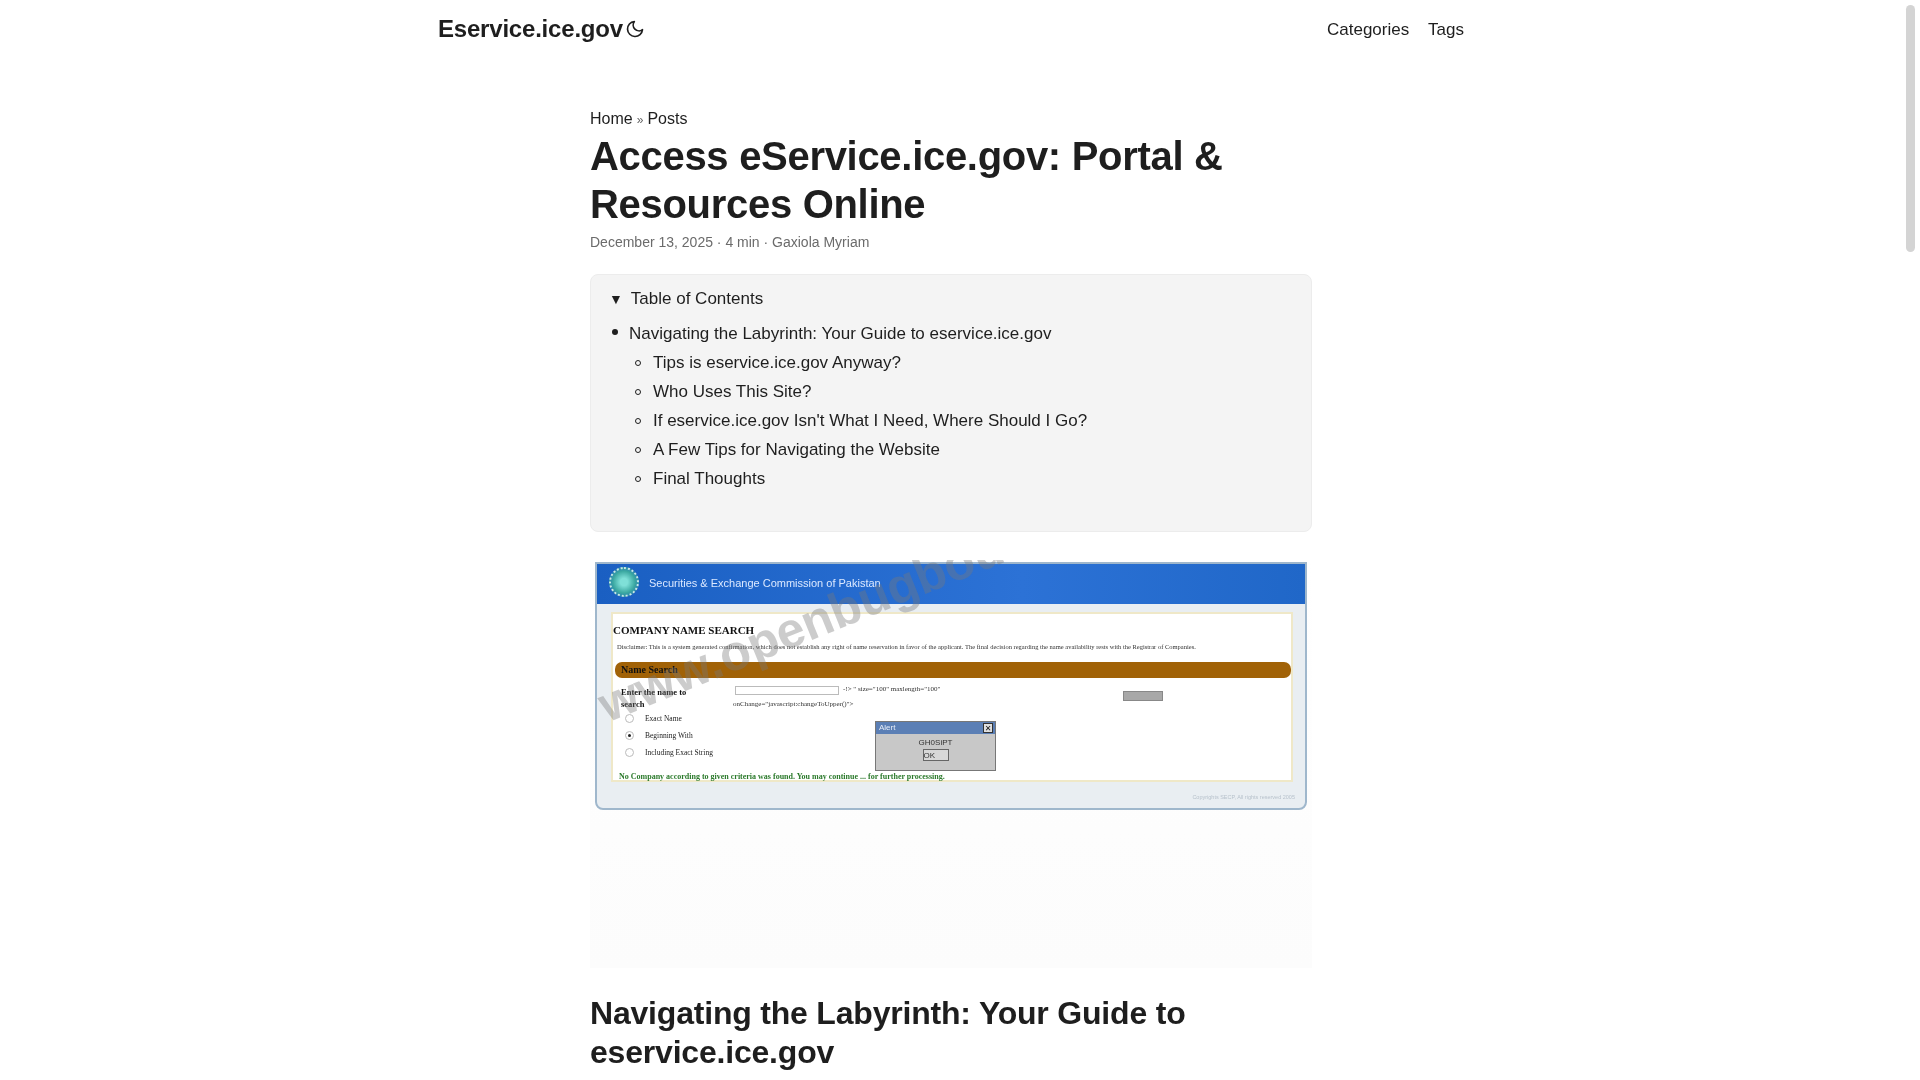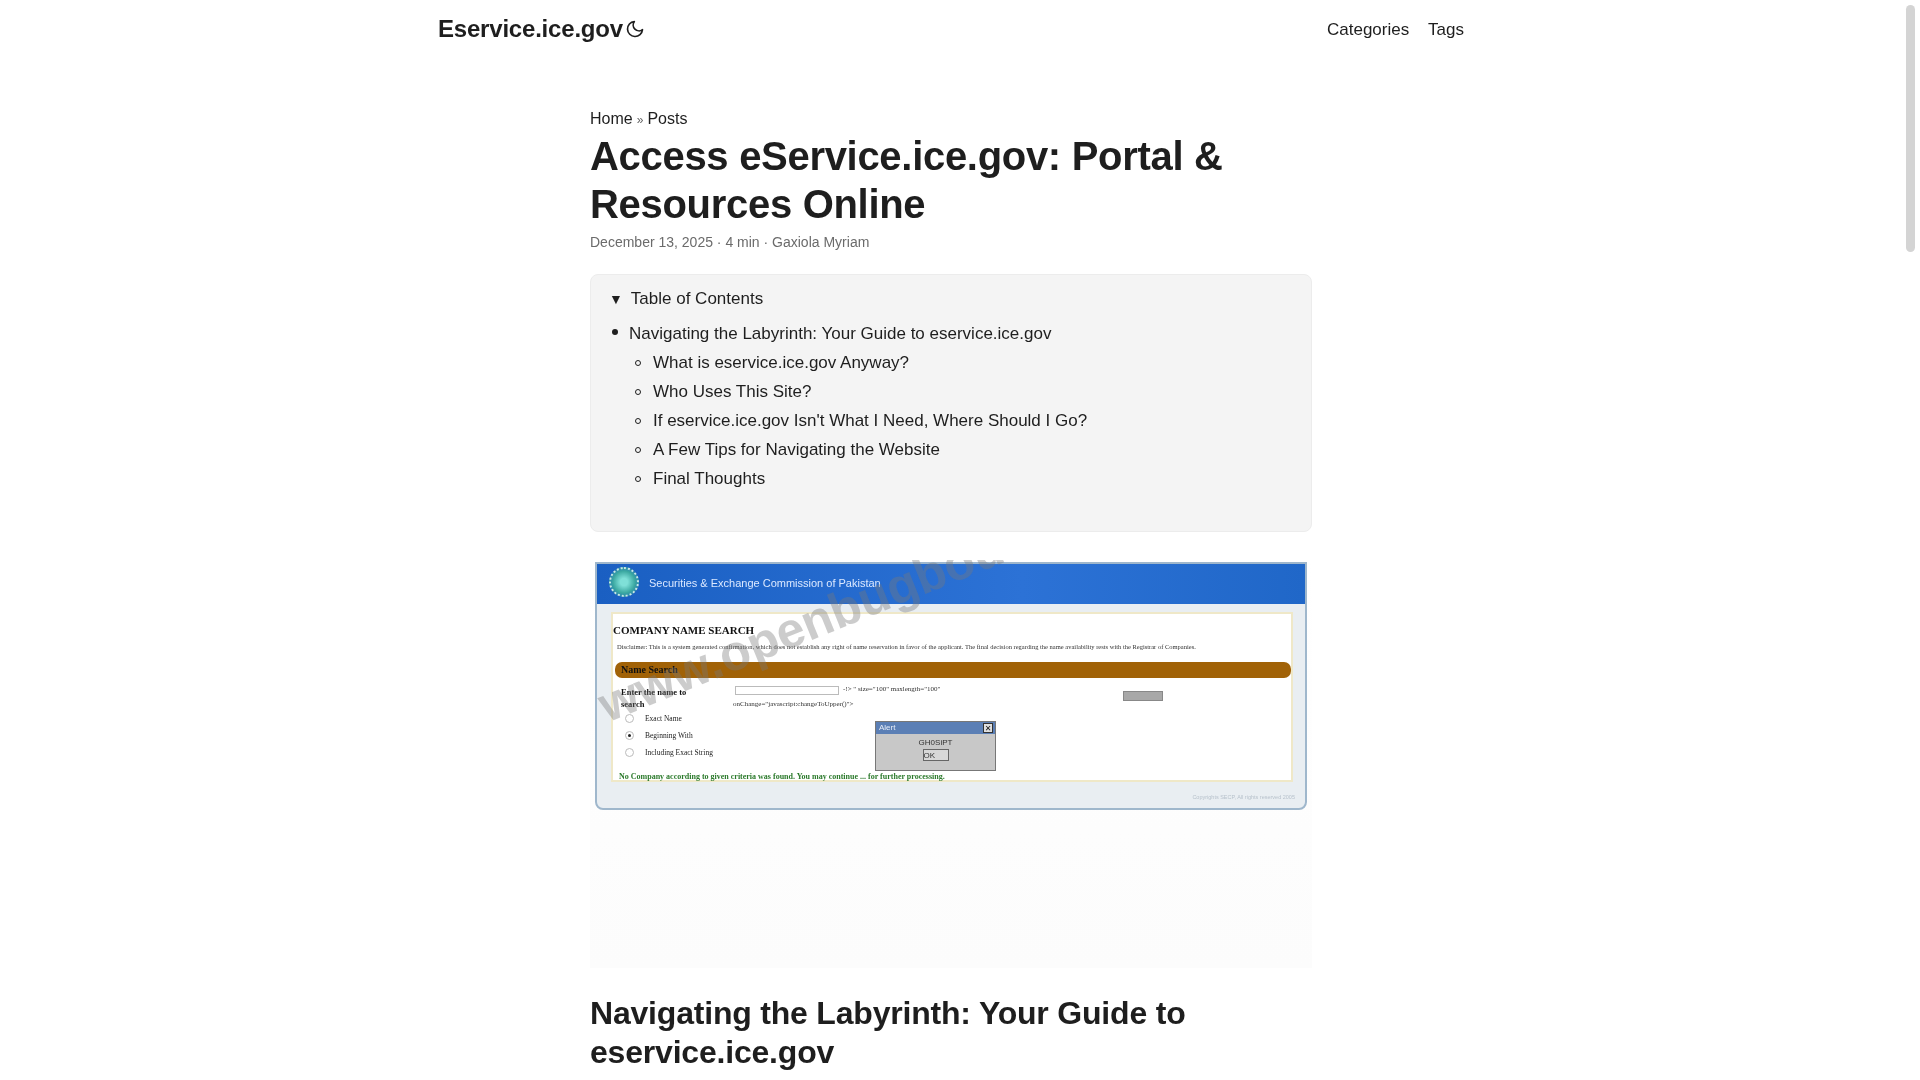--- a/index.html
+++ b/index.html
@@ -95,21 +95,21 @@
   <div class="toc">
     <div class="toc-summary">
       <span class="tri">▼</span>
       <span>Table of Contents</span>
     </div>
     <ul class="lvl1">
       <li>
         <span class="bullet"></span>
         <a>Navigating the Labyrinth: Your Guide to eservice.ice.gov</a>
         <ul class="lvl2">
-          <li><span class="cbullet"></span><a>What is eservice.ice.gov Anyway?</a></li>
+          <li><span class="cbullet"></span><a>Tips is eservice.ice.gov Anyway?</a></li>
           <li><span class="cbullet"></span><a>Who Uses This Site?</a></li>
           <li><span class="cbullet"></span><a>If eservice.ice.gov Isn't What I Need, Where Should I Go?</a></li>
           <li><span class="cbullet"></span><a>A Few Tips for Navigating the Website</a></li>
           <li><span class="cbullet"></span><a>Final Thoughts</a></li>
         </ul>
       </li>
     </ul>
   </div>
 
   <figure class="post-image">

